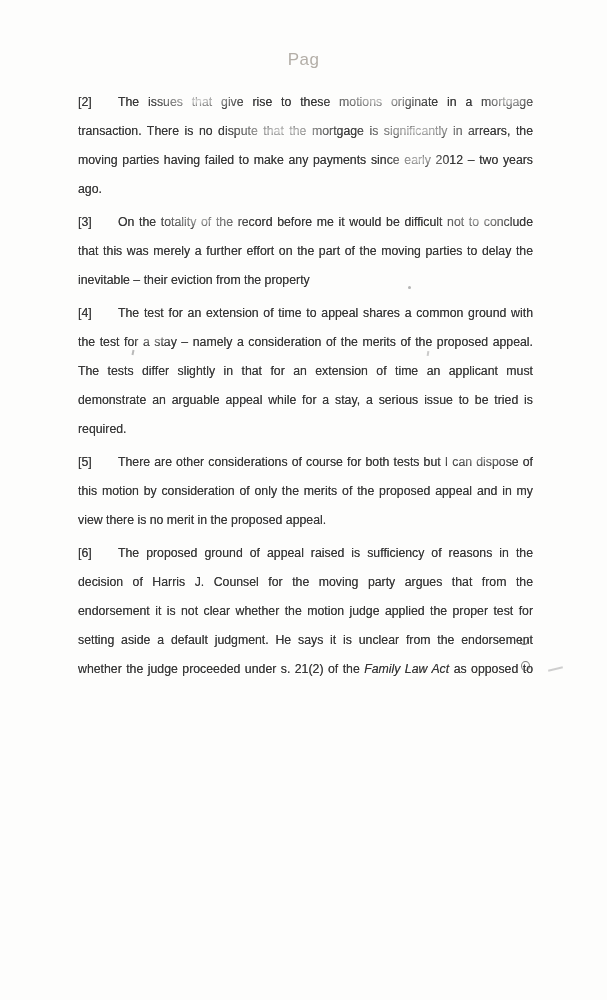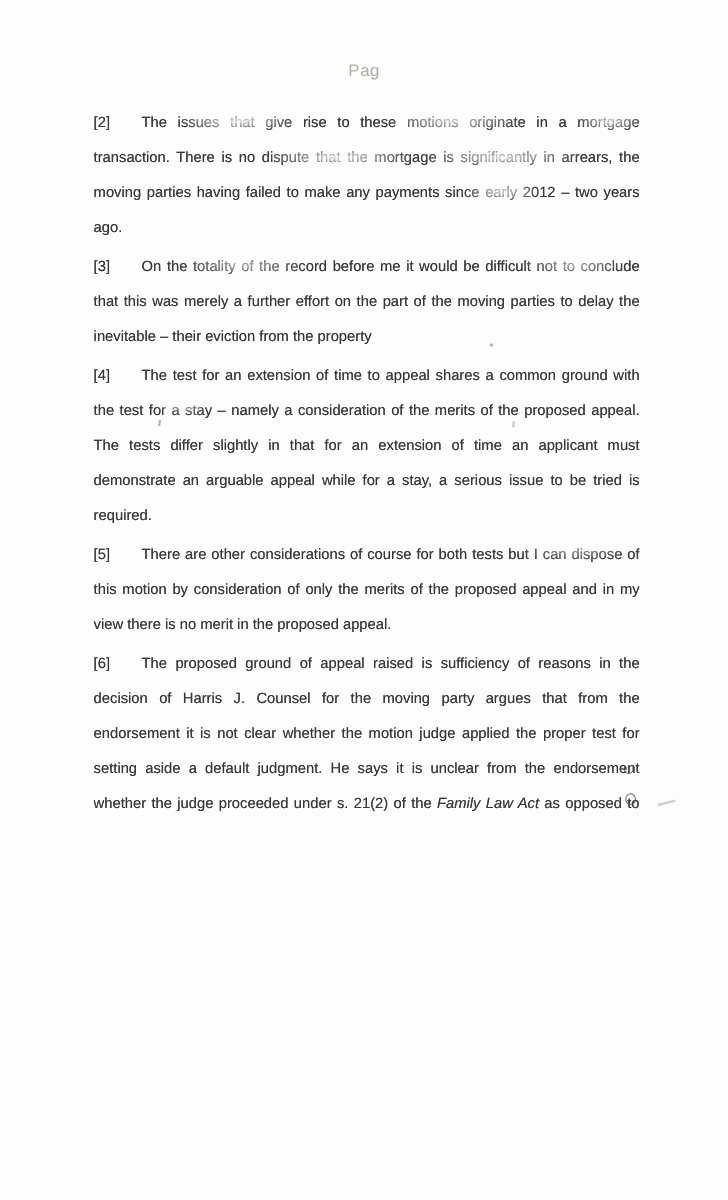--- a/index.html
+++ b/index.html
@@ -14,21 +14,21 @@
     background: #fdfdfc;
     overflow: hidden;
     font-family: "Liberation Sans", "DejaVu Sans", sans-serif;
   }
   .header {
     position: absolute;
     top: 50px;
     left: 0;
     width: 100%;
     text-align: center;
-    font-size: 14px;
+    font-size: 17px;
     color: #b3aea7;
     letter-spacing: 0.5px;
     filter: blur(0.3px);
   }
   .textblock {
     position: absolute;
     left: 78px;
     top: 88px;
     width: 455px;
     font-size: 12.3px;

